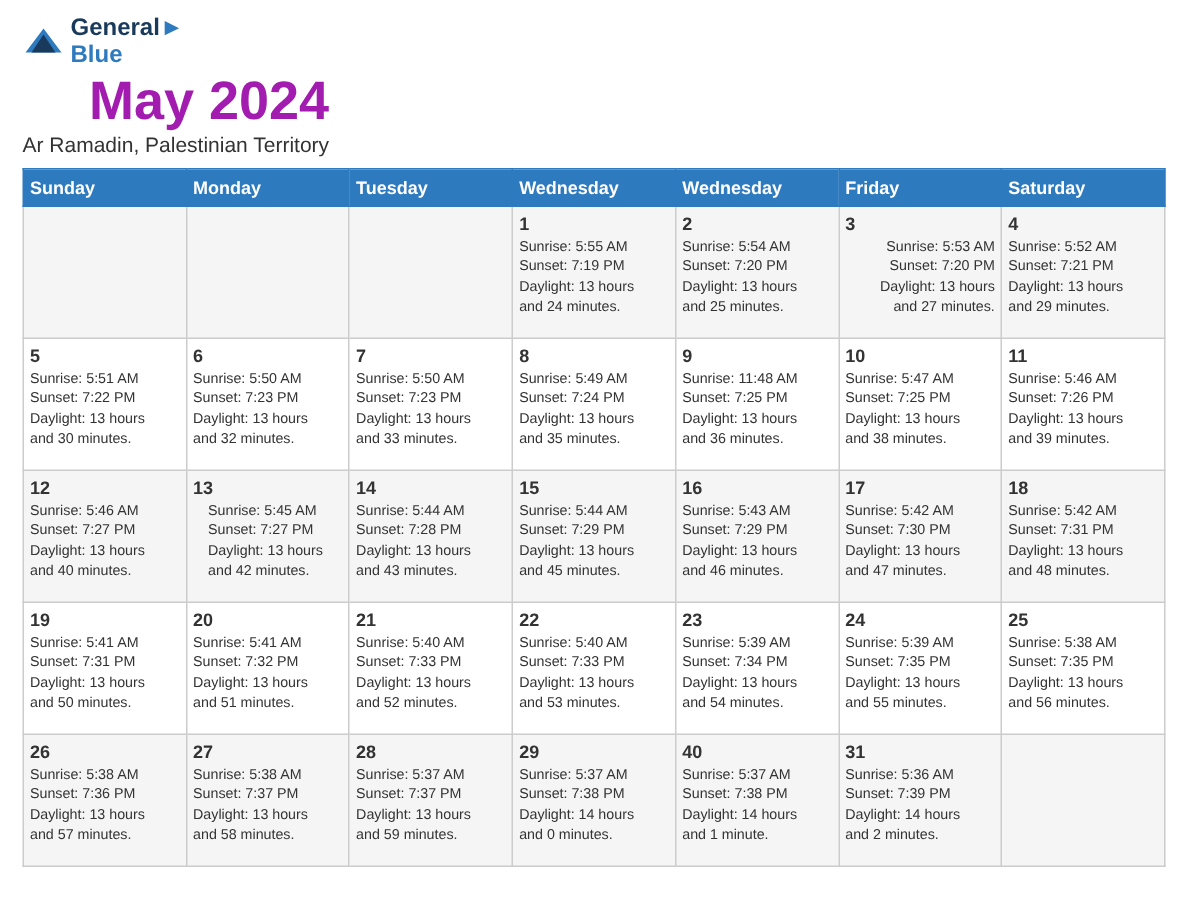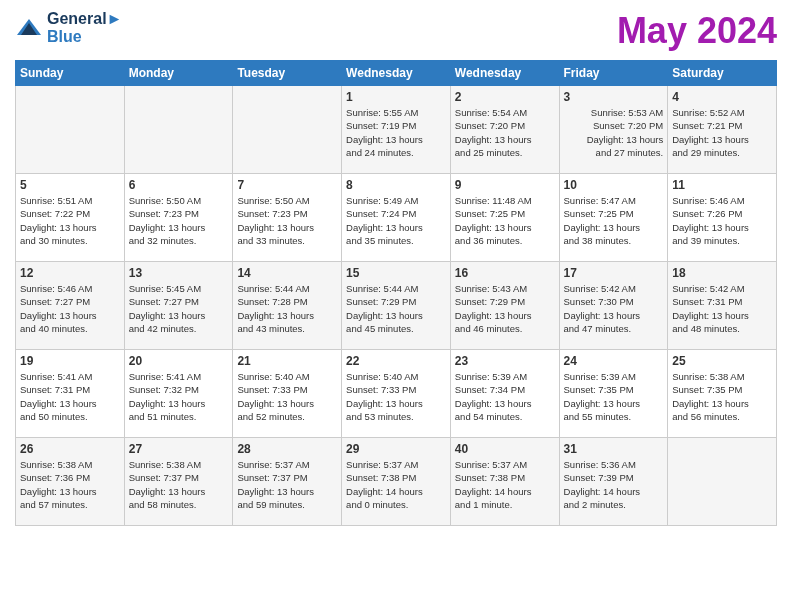--- a/index.html
+++ b/index.html
@@ -8,20 +8,21 @@
       background: #fff;
       width: 792px;
       min-height: 612px;
       padding: 10px 15px;
     }
     .header {
       display: flex;
       justify-content: space-between;
       align-items: flex-start;
       margin-bottom: 8px;
+      flex-direction: column;
     }
     .logo {
       display: flex;
       align-items: center;
       gap: 4px;
     }
     .logo-icon {
       width: 28px;
       height: 22px;
     }
@@ -87,20 +88,21 @@
       <polygon points="14,2 26,18 2,18" fill="#2e7abf"></polygon>
       <polygon points="14,6 22,18 6,18" fill="#1a3a5c"></polygon>
     </svg>
     <div>
       <div style="font-size:16px;font-weight:bold;color:#1a3a5c;">General<span style="color:#2e7abf;">►</span></div>
       <div style="font-size:16px;font-weight:bold;color:#2e7abf;">Blue</div>
     </div>
   </div>
   <div class="title-block">
     <div class="month-title">May 2024</div>
+    <div class="subtitle">Ar Ramadin, Palestinian Territory</div>
   </div>
 </div>
 
 <table>
   <thead>
     <tr>
     <th>Sunday</th>
         <th>Monday</th>
         <th>Tuesday</th>
         <th>Wednesday</th>
@@ -197,21 +199,21 @@
       <tr>
         <td>
           <span class="day-num">12</span>
           <div class="day-info" style="white-space: pre-line;">Sunrise: 5:46 AM
 Sunset: 7:27 PM
 Daylight: 13 hours
 and 40 minutes.</div>
         </td>
         <td>
           <span class="day-num">13</span>
-          <div class="day-info" style="white-space: pre-line;">Sunrise: 5:45 AM
+          <div class="day-info" style="white-space: pre-line; margin-left: 10px;">Sunrise: 5:45 AM
 Sunset: 7:27 PM
 Daylight: 13 hours
 and 42 minutes.</div>
         </td>
         <td>
           <span class="day-num">14</span>
           <div class="day-info" style="white-space: pre-line;">Sunrise: 5:44 AM
 Sunset: 7:28 PM
 Daylight: 13 hours
 and 43 minutes.</div>

